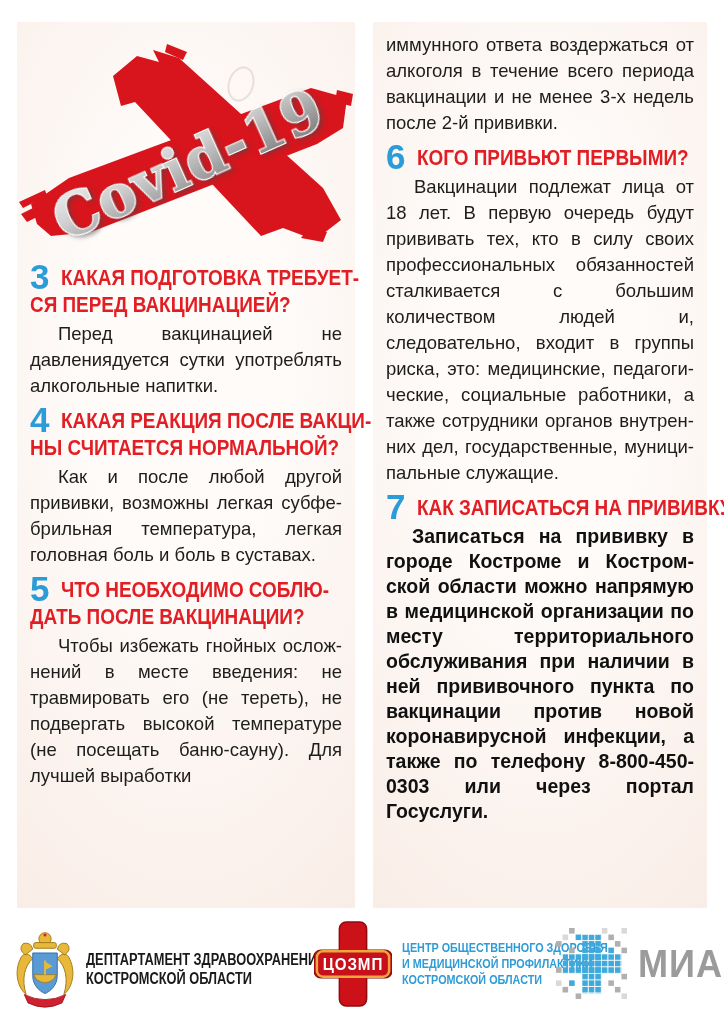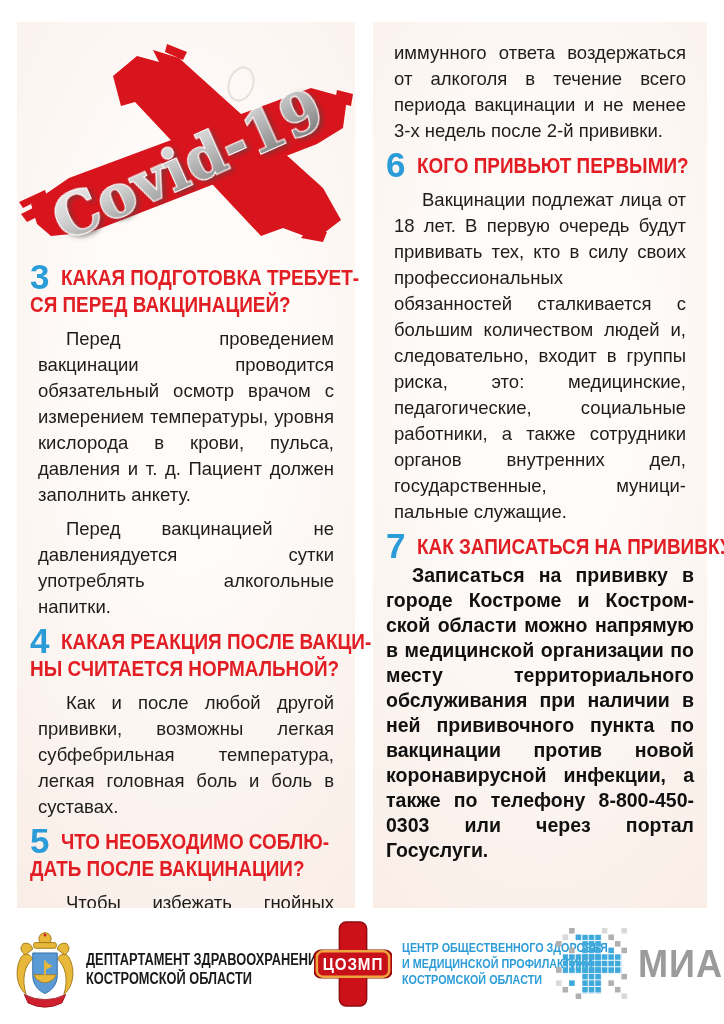--- a/index.html
+++ b/index.html
@@ -13,21 +13,21 @@
   
   #covid-logo{width:338px;height:212px;margin:10px 0 8px -13px;}
 
   
   .sec-head{position:relative;margin:8px 0 3px;}
   .sec-num{position:absolute;left:0;top:-5px;font-size:35px;line-height:1;font-weight:bold;
            color:#2b9cd8;letter-spacing:-1px;}
   .sec-title{display:block;white-space:pre;font-weight:bold;color:#e21e25;
              font-size:22px;line-height:27px;transform:scaleX(0.86);transform-origin:0 0;
              text-indent:36px;}
-  .para{margin:8px;font-size:18.5px;line-height:26px;color:#1d1d1b;text-align:justify;
+  .para{margin:0;font-size:18.5px;line-height:26px;color:#1d1d1b;text-align:justify;
         text-indent:28px;}
   .cont{text-indent:0;}
   .b-para{margin:0;font-weight:bold;font-size:19.5px;line-height:25px;color:#101010;
           text-align:justify;text-indent:26px;}
 
   
   #footer{position:absolute;left:0;top:908px;width:724px;height:116px;background:#ffffff;}
   .f-group{position:absolute;display:flex;align-items:center;}
   #dept-group{left:12px;top:22px;}
   #cozmp-group{left:314px;top:12px;}
@@ -74,21 +74,20 @@
       </g>
 
       <text x="172" y="152" text-anchor="middle" font-family="DejaVu Serif, serif" font-weight="bold" font-size="57" letter-spacing="1" fill="url(#sil)" stroke="#ffffff" stroke-width="2.2" paint-order="stroke" transform="rotate(-24 172 134)" filter="url(#ds)">Covid-19</text>
     </svg>
 
     <div class="sec-head">
       <span class="sec-num">3</span>
       <span class="sec-title">КАКАЯ ПОДГОТОВКА ТРЕБУЕТ-
 СЯ ПЕРЕД ВАКЦИНАЦИЕЙ?</span>
     </div>
-    <p class="para">Перед проведением вакцинации проводится обязательный осмотр врачом с измерением температуры, уровня кислорода в крови, пульса, давления и т. д. Пациент должен заполнить анкету.</p>
     <p class="para">Перед вакцинацией не давления­дуется сутки употреблять алкоголь­ные напитки.</p>
 
     <div class="sec-head">
       <span class="sec-num">4</span>
       <span class="sec-title">КАКАЯ РЕАКЦИЯ ПОСЛЕ ВАКЦИ-
 НЫ СЧИТАЕТСЯ НОРМАЛЬНОЙ?</span>
     </div>
     <p class="para">Как и после любой другой прививки, возможны легкая субфе­брильная температура, легкая головная боль и боль в суставах.</p>
 
     <div class="sec-head">

